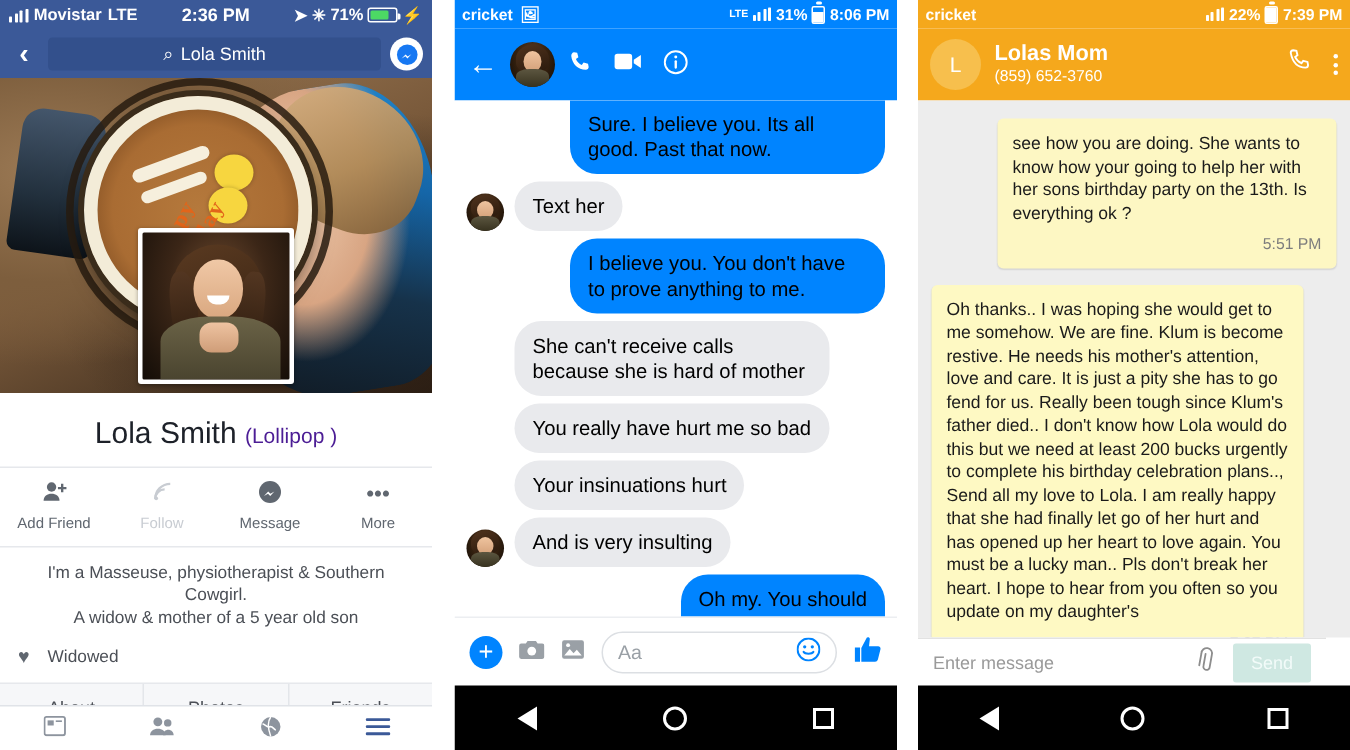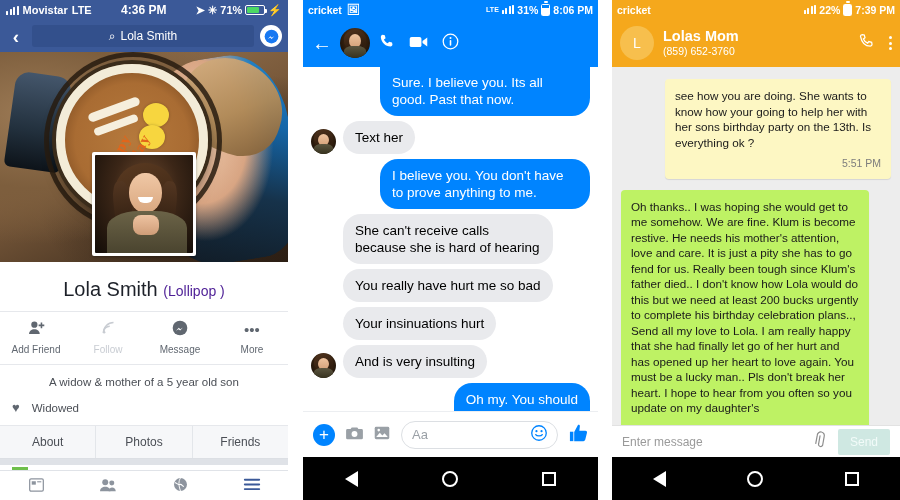--- a/index.html
+++ b/index.html
@@ -151,21 +151,21 @@
   .av-sm { width:25px; height:25px; border-radius:50%; overflow:hidden; position:relative; flex:0 0 auto; margin-right:7px;
            background:radial-gradient(ellipse at 50% 34%, #6a452a 0%, #35210f 50%, #0e0906 100%); }
   .av-sm .f { position:absolute; left:7px; top:5px; width:11px; height:12px;
      background:linear-gradient(180deg,#efc49f,#d3a079); border-radius:50%; }
   .av-sm .h { position:absolute; left:3px; top:1px; width:19px; height:15px;
      background:linear-gradient(160deg,#50331d,#2b1a0d); border-radius:50% 50% 35% 35%; }
   .av-sm .b { position:absolute; left:3px; bottom:0; width:19px; height:10px;
      background:linear-gradient(180deg,#5c5640,#37321f); border-radius:40% 40% 0 0; }
   .av-sp { width:32px; flex:0 0 auto; }
   .bub { max-width:210px; padding:8px 12px; border-radius:18px; font-size:13.5px; line-height:17px; }
-  .bub.blue { background:#0084ff; color:#ffffff; }
+  .bub.blue { background:#0084ff; color:#000000; }
   .bub.gray { background:#e9eaed; color:#000; }
   .bub.cuttop { border-radius:0 0 18px 18px; margin-top:-1px; }
   .bub.cutbot { border-radius:18px 18px 0 0; }
 
   .composer { position:absolute; bottom:43px; left:0; right:0; height:46px; background:#fff;
      display:flex; align-items:center; gap:11px; padding:0 10px; border-top:1px solid #eceef1;}
   .plus { width:22px; height:22px; border-radius:50%; background:#0084ff; color:#fff; font-size:17px;
           display:flex; align-items:center; justify-content:center; line-height:1; flex:0 0 auto;}
   .cicon { color:#9aa0a6; font-size:16px; line-height:1; }
   .aa-field { flex:1; height:28px; border:1px solid #dcdfe3; border-radius:15px; display:flex;
@@ -188,25 +188,25 @@
   .sms-meta .p { font-size:10.5px; }
   .sms-icons { display:flex; align-items:center; gap:13px; font-size:16px; }
   .dots3 { display:flex; flex-direction:column; gap:2.5px; }
   .dots3 i { width:3px; height:3px; border-radius:50%; background:#fff; display:block; }
 
   .sms-thread { position:absolute; top:67px; bottom:75px; left:0; right:0; background:#ededed;
      padding:0 9px; overflow:hidden; }
   .sms-bub { border-radius:4px; padding:9px 10px 7px; font-size:11.7px; line-height:15.5px; color:#1a1a1a;
              box-shadow:0 1px 1px rgba(0,0,0,.10); }
   .sms-bub.me { background:#fdf7c3; margin-left:44px; border-radius:4px 4px 4px 4px; }
-  .sms-bub.them { background:#bef264; margin-right:22px; margin-top:11px; }
+  .sms-bub.them { background:#fef9c3; margin-right:22px; margin-top:11px; }
   .sms-time { text-align:right; font-size:10.5px; color:#7d7d7d; margin-top:6px; }
   .cuttop2 { border-radius:0 0 4px 4px; margin-top:12px; }
 
-  .sms-composer { position:absolute; bottom:43px; left:0; right:0; height:32px; background:#fff;
+  .sms-composer { position:absolute; bottom:43px; left:0; right:16px; height:32px; background:#fff;
      display:flex; align-items:center; gap:9px; padding:0 10px; border-top:1px solid #e2e2e2; }
   .sms-input { flex:1; color:#9a9a9a; font-size:12px; }
   .clip { color:#8d8d8d; font-size:15px; transform:rotate(-35deg); line-height:1; }
   .sendbtn { background:#cfe8e2; color:#f2fbf9; font-size:12px; padding:6px 12px; border-radius:2px; }
 </style>
 </head>
 <body>
 
 <div class="stage">
 
@@ -216,21 +216,21 @@
       <div class="left">
         <span class="sigbars">
             <i></i>
             <i></i>
             <i></i>
             <i></i>
           </span>
         <span>Movistar</span>
         <span>LTE</span>
       </div>
-      <div class="mid">4:36 PM</div>
+      <div class="mid">2:36 PM</div>
       <div class="right">
         <span>➤</span>
         <span>✳</span>
         <span>71%</span>
         <span class="batt">
             <b></b>
           </span>
         <span>⚡</span>
       </div>
     </div>
@@ -311,20 +311,21 @@
         </span>
         <span>Message</span>
       </div>
       <div class="fb-act">
         <span class="gi">•••</span>
         <span>More</span>
       </div>
     </div>
 
     <div class="fb-bio">
+      <div>I'm a Masseuse, physiotherapist &amp; Southern Cowgirl.</div>
       <div>A widow &amp; mother of a 5 year old son</div>
     </div>
 
     <div class="fb-rel">
       <span class="heart">♥</span>
       <span>Widowed</span>
     </div>
 
     <div class="fb-tabs">
       <div class="fb-tab">About</div>
@@ -430,21 +431,21 @@
             <div class="f"></div>
             <div class="b"></div>
           </div>
         <div class="bub gray">Text her</div>
       </div>
       <div class="row out">
         <div class="bub blue">I believe you. You don't have to prove anything to me.</div>
       </div>
       <div class="row in">
         <div class="av-sp"></div>
-        <div class="bub gray">She can't receive calls because she is hard of hearing</div>
+        <div class="bub gray">She can't receive calls because she is hard of mother</div>
       </div>
       <div class="row in">
         <div class="av-sp"></div>
         <div class="bub gray">You really have hurt me so bad</div>
       </div>
       <div class="row in">
         <div class="av-sp"></div>
         <div class="bub gray">Your insinuations hurt</div>
       </div>
       <div class="row in">

